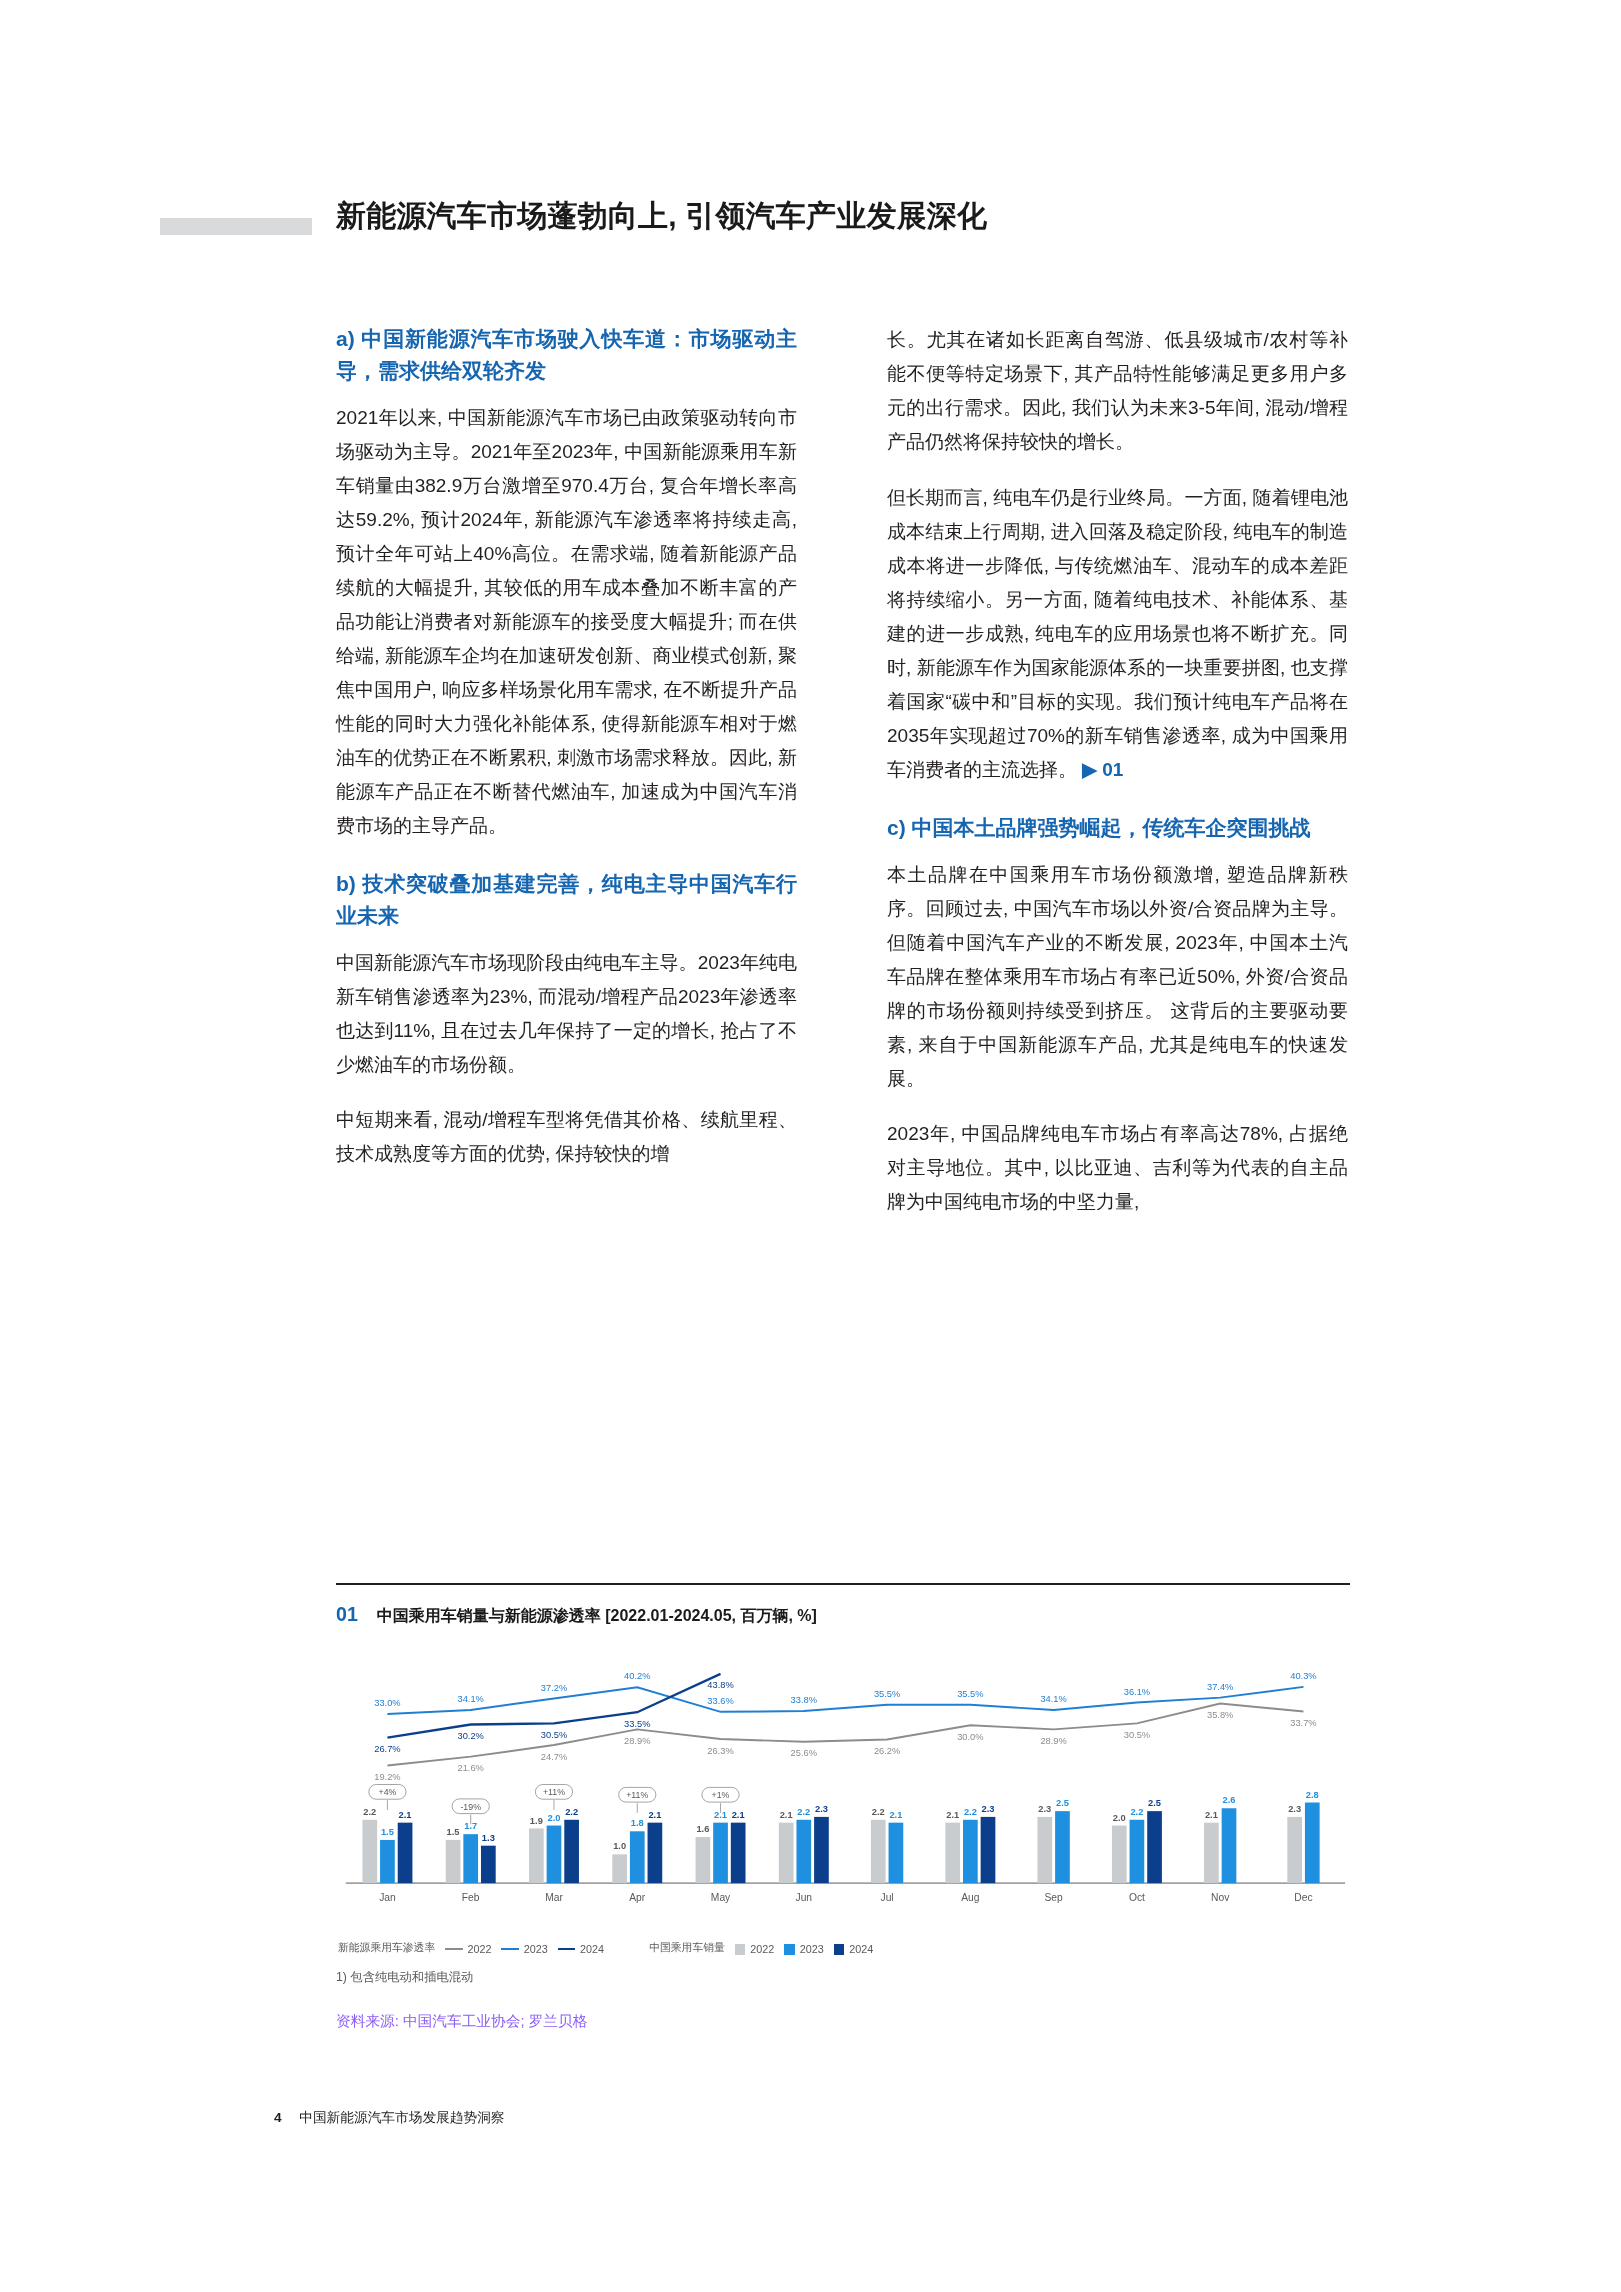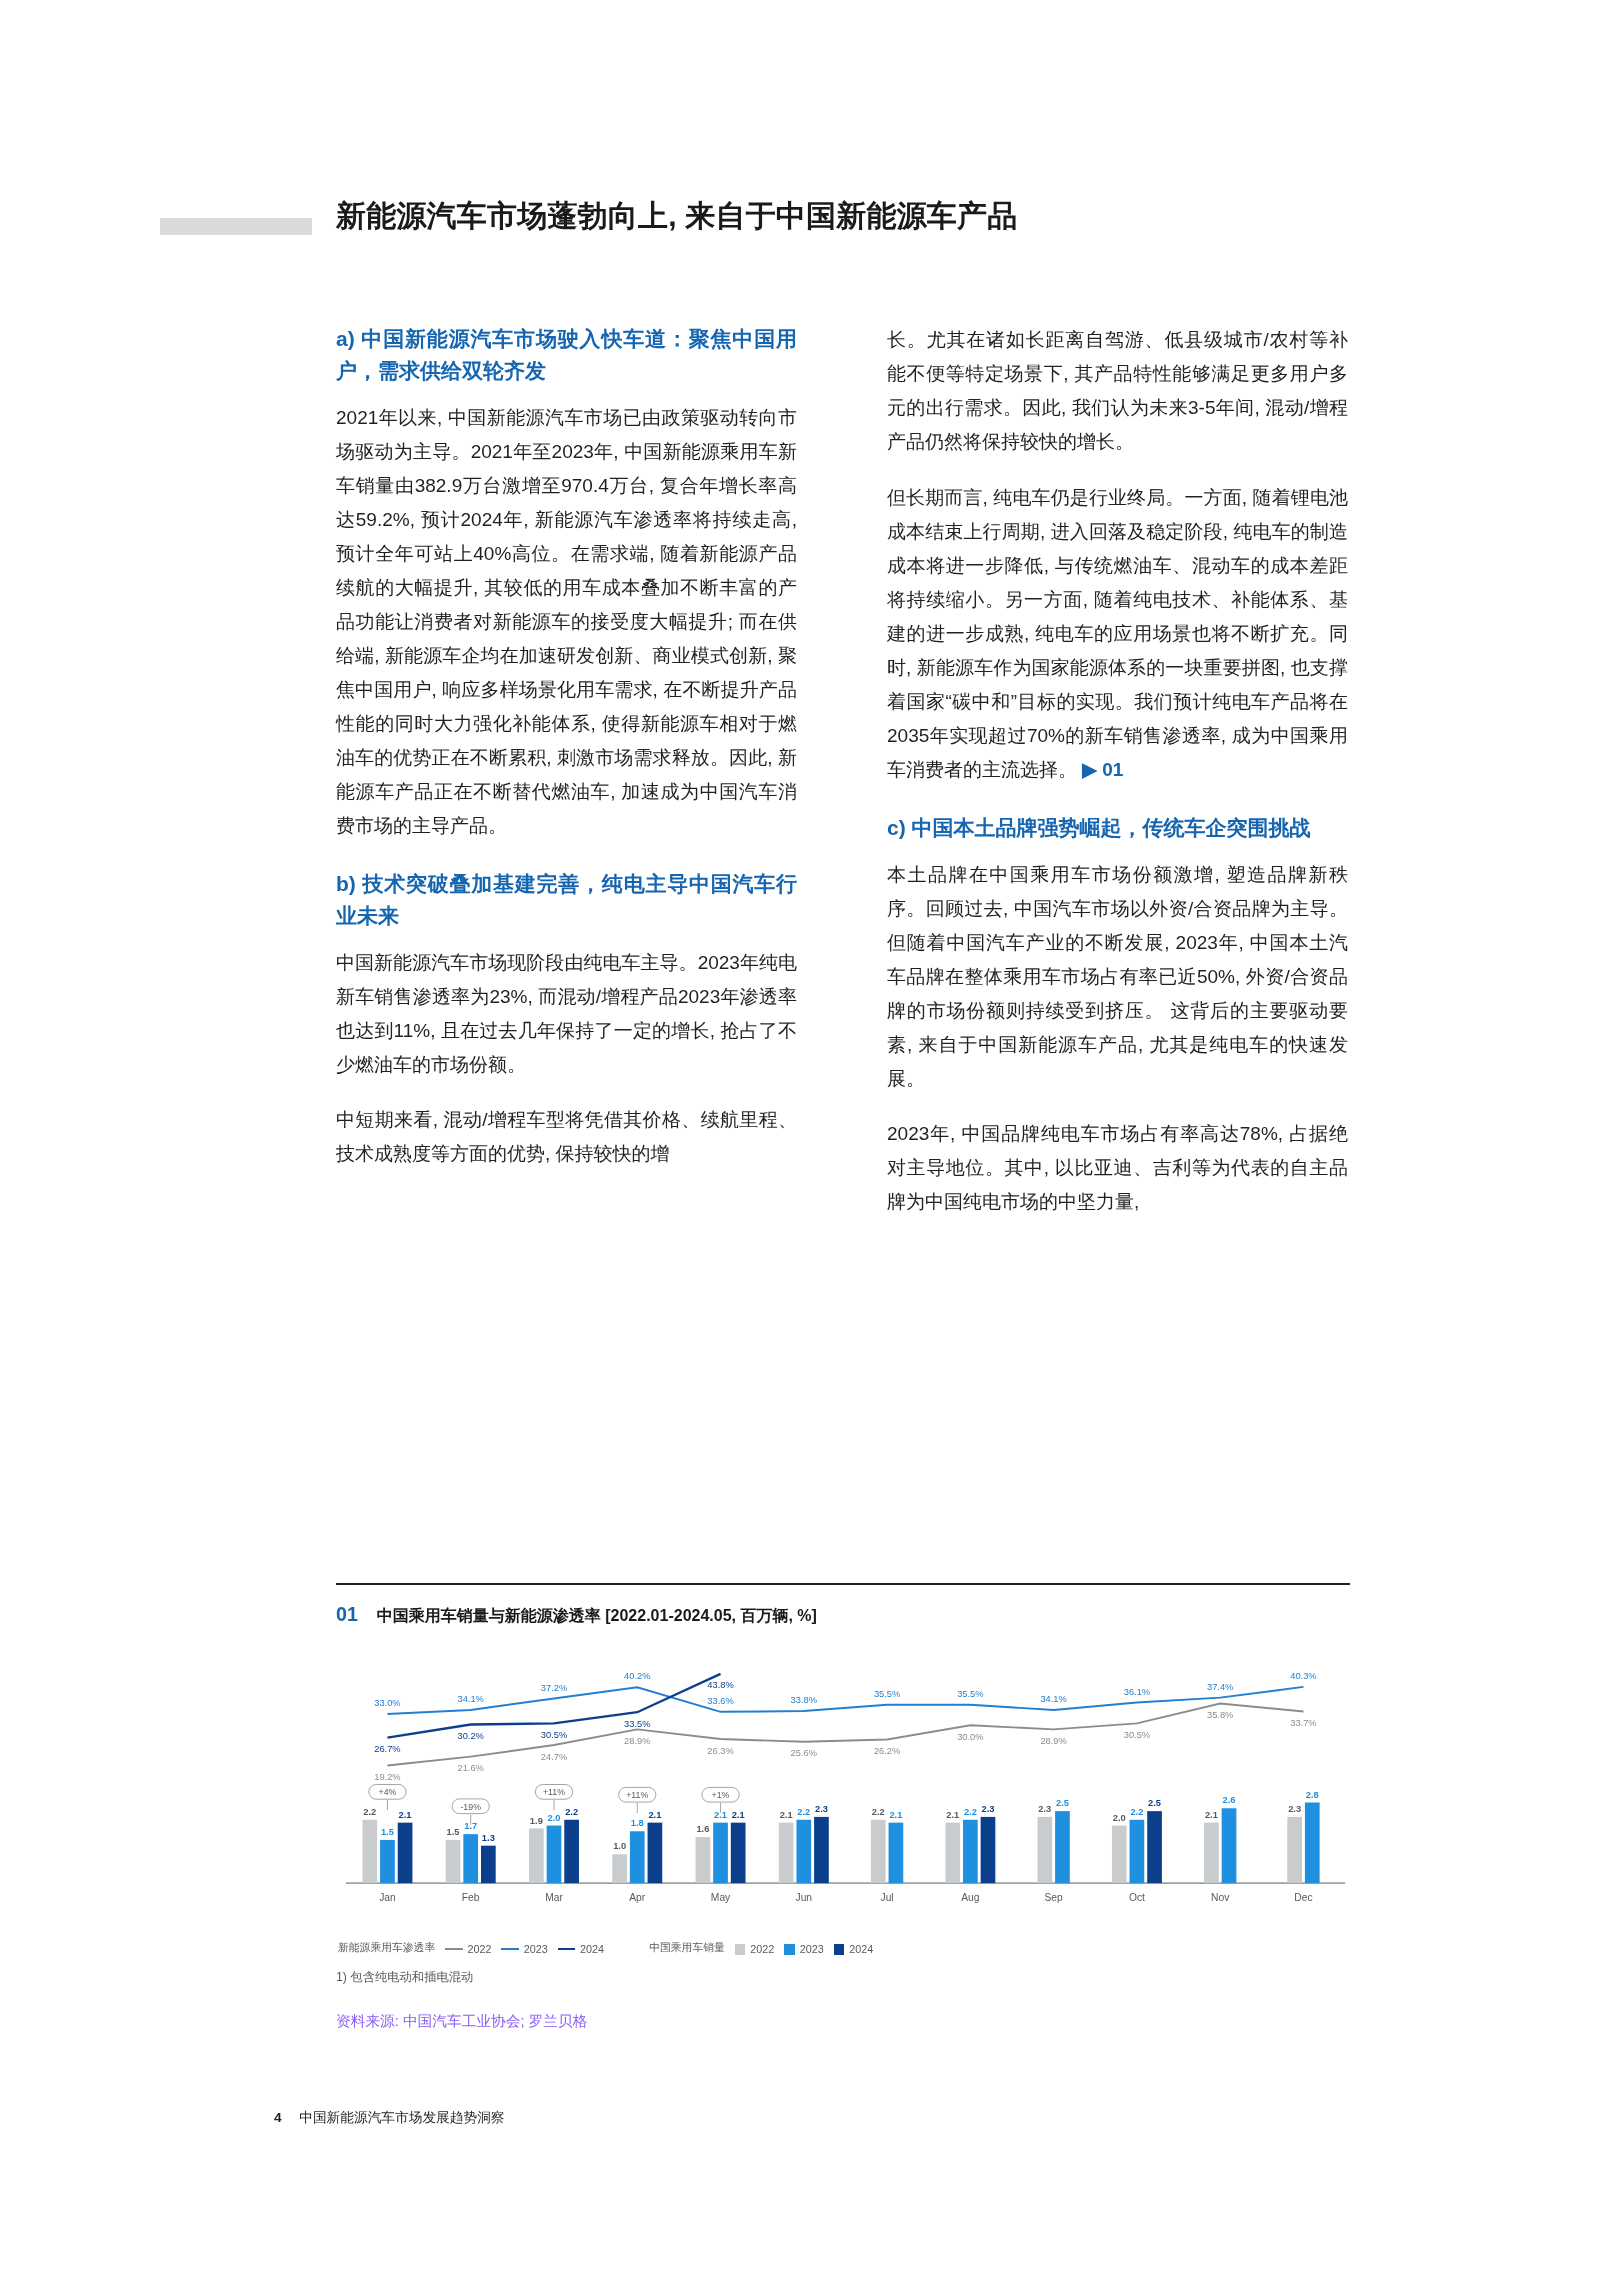--- a/index.html
+++ b/index.html
@@ -136,24 +136,24 @@
     color:#231f20;
   }
   .footer .pg { font-weight:bold; }
 </style>
 </head>
 <body>
 
 <div class="page">
 
   <div class="hdr-rule"></div>
-  <div class="hdr-title">新能源汽车市场蓬勃向上, 来自于中国新能源车产品</div>
+  <div class="hdr-title">新能源汽车市场蓬勃向上, 引领汽车产业发展深化</div>
 
   <div class="col col-left">
-    <div class="sub">a) 中国新能源汽车市场驶入快车道：聚焦中国用户，需求供给双轮齐发</div>
+    <div class="sub">a) 中国新能源汽车市场驶入快车道：市场驱动主导，需求供给双轮齐发</div>
     <p><b>2021年以来, 中国新能源汽车市场已由政策驱动转向市场驱动为主导</b><span>。2021年至2023年, 中国新能源乘用车新车销量由382.9万台激增至970.4万台, 复合年增长率高达59.2%, 预计2024年, 新能源汽车渗透率将持续走高, 预计全年可站上40%高位。在需求端, 随着新能源产品续航的大幅提升, 其较低的用车成本叠加不断丰富的产品功能让消费者对新能源车的接受度大幅提升; 而在供给端, 新能源车企均在加速研发创新、商业模式创新, 聚焦中国用户, 响应多样场景化用车需求, 在不断提升产品性能的同时大力强化补能体系, 使得新能源车相对于燃油车的优势正在不断累积, 刺激市场需求释放。因此, 新能源车产品正在不断替代燃油车, 加速成为中国汽车消费市场的主导产品。</span></p>
 
     <div class="sub gap-top">b) 技术突破叠加基建完善，纯电主导中国汽车行业未来</div>
     <p><b>中国新能源汽车市场现阶段由纯电车主导</b><span>。2023年纯电新车销售渗透率为23%, 而混动/增程产品2023年渗透率也达到11%, 且在过去几年保持了一定的增长, 抢占了不少燃油车的市场份额。</span></p>
     <p class="last">中短期来看, 混动/增程车型将凭借其价格、续航里程、技术成熟度等方面的优势, 保持较快的增</p>
   </div>
 
   <div class="col col-right">
     <p>长。尤其在诸如长距离自驾游、低县级城市/农村等补能不便等特定场景下, 其产品特性能够满足更多用户多元的出行需求。因此, 我们认为未来3-5年间, 混动/增程产品仍然将保持较快的增长。</p>
     <p><b>但长期而言, 纯电车仍是行业终局</b><span>。一方面, 随着锂电池成本结束上行周期, 进入回落及稳定阶段, 纯电车的制造成本将进一步降低, 与传统燃油车、混动车的成本差距将持续缩小。另一方面, 随着纯电技术、补能体系、基建的进一步成熟, 纯电车的应用场景也将不断扩充。同时, 新能源车作为国家能源体系的一块重要拼图, 也支撑着国家“碳中和”目标的实现。我们预计纯电车产品将在2035年实现超过70%的新车销售渗透率, 成为中国乘用车消费者的主流选择。</span> <span class="ref">▶ 01</span></p>

